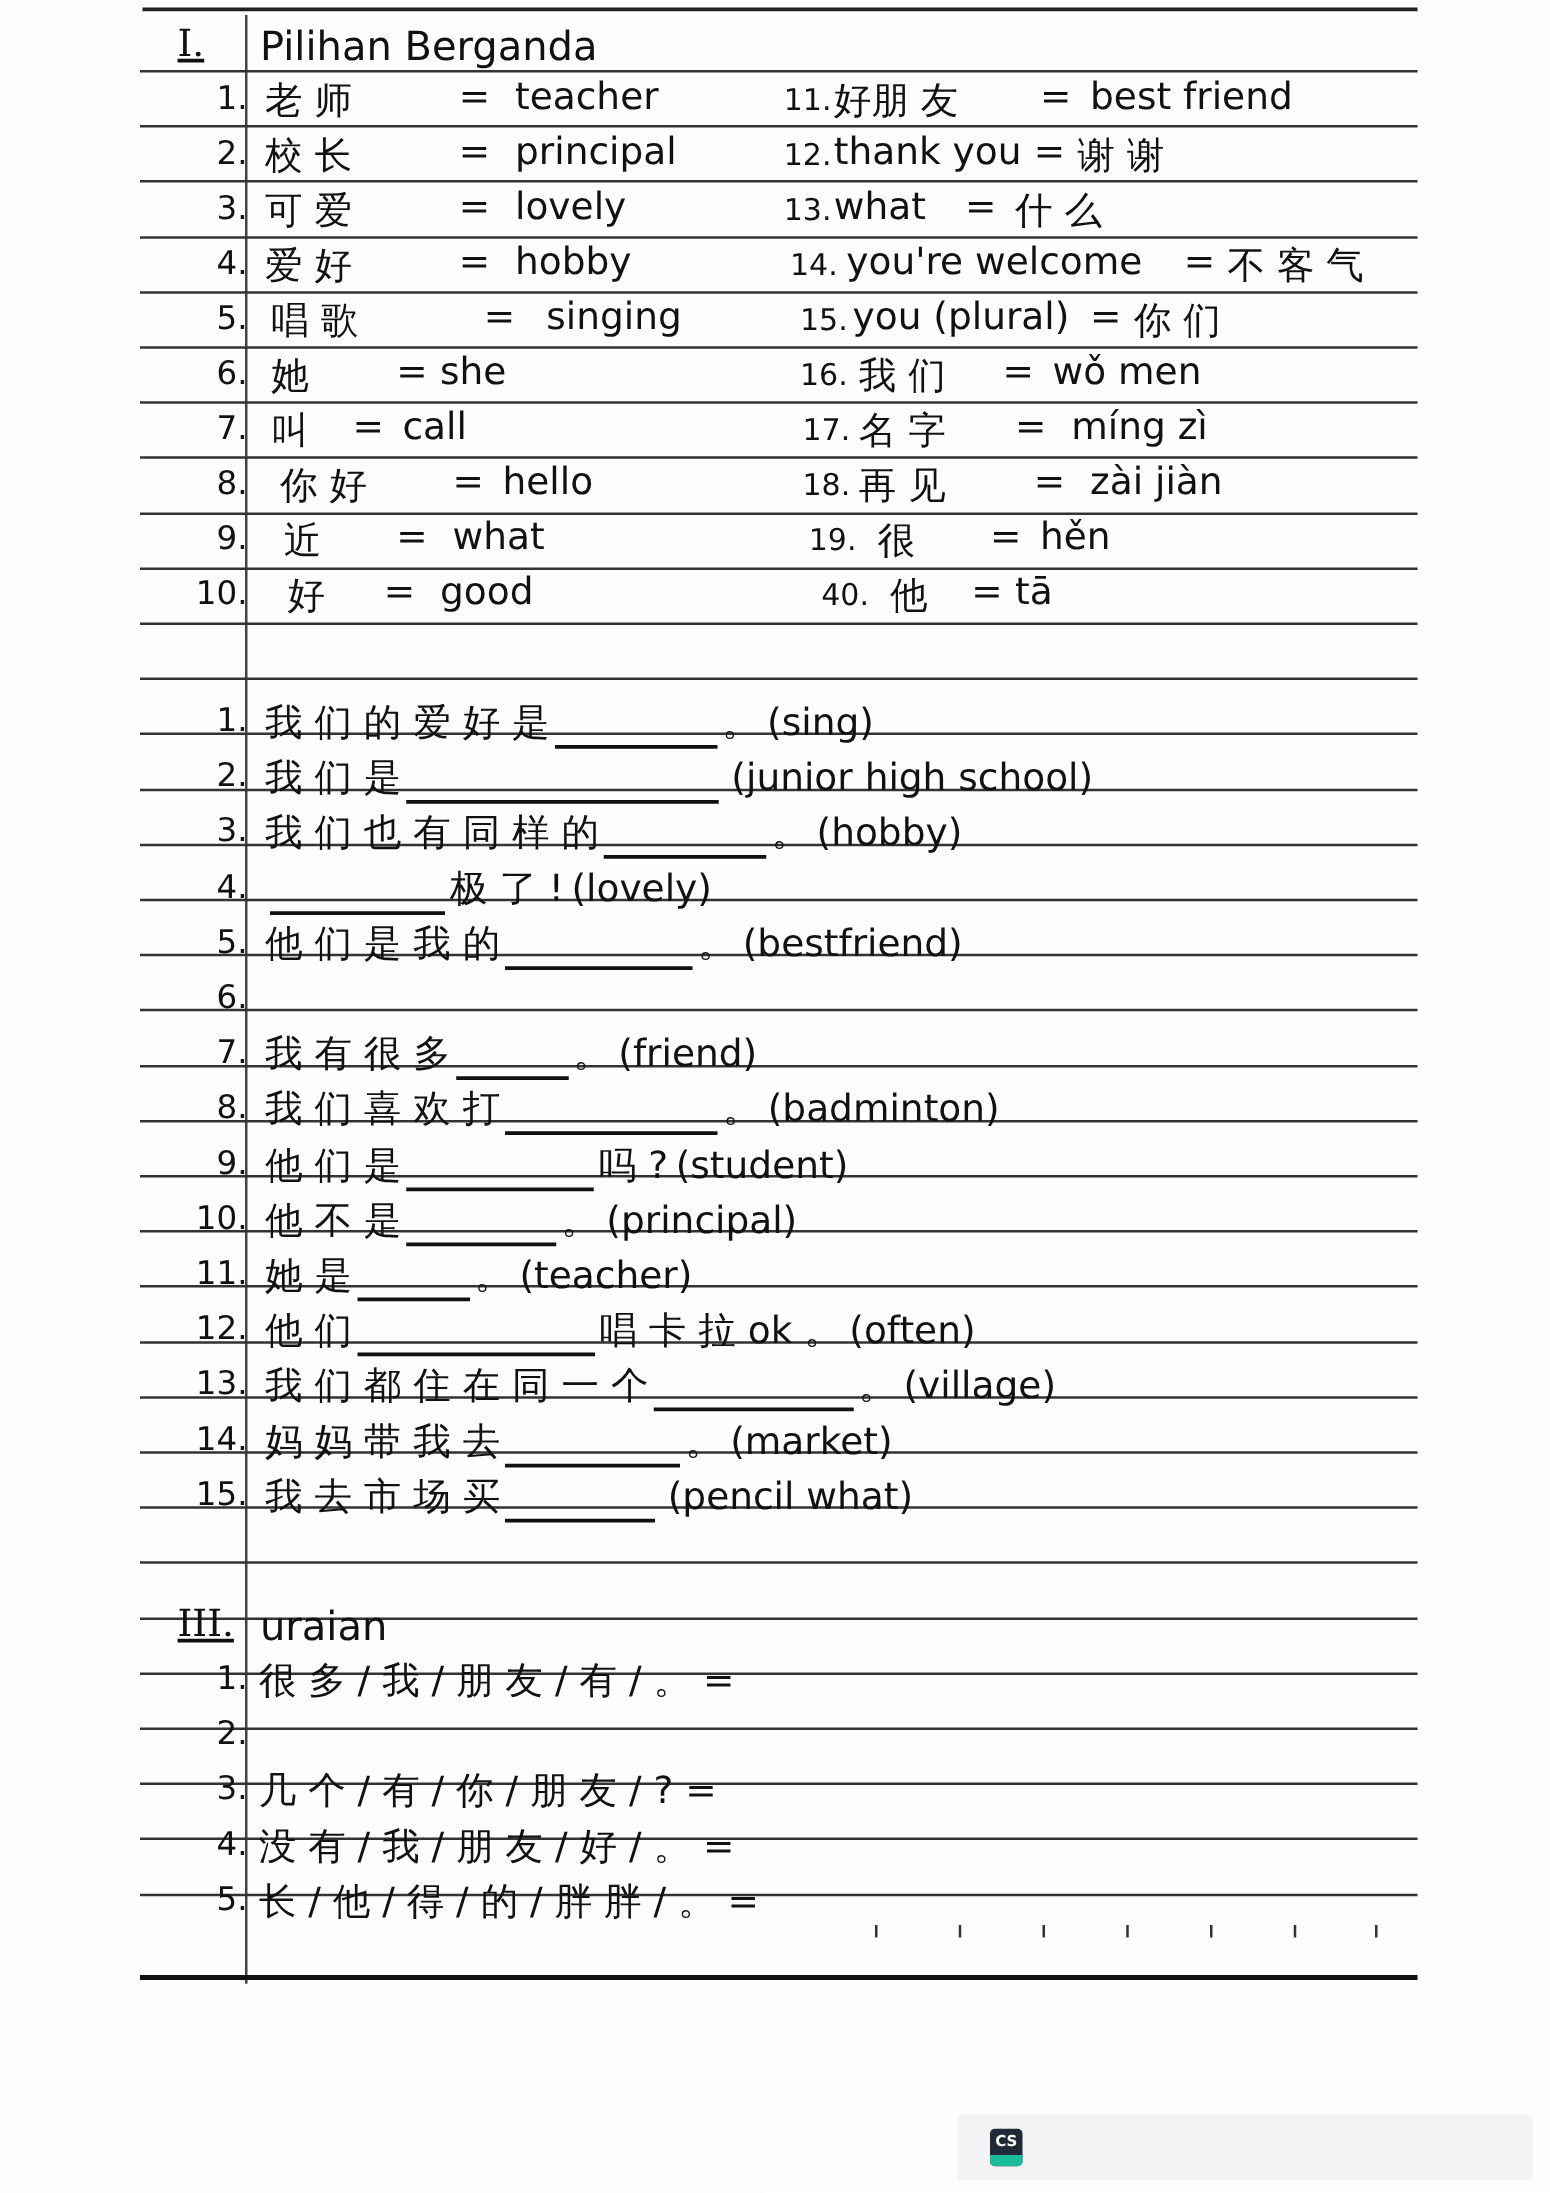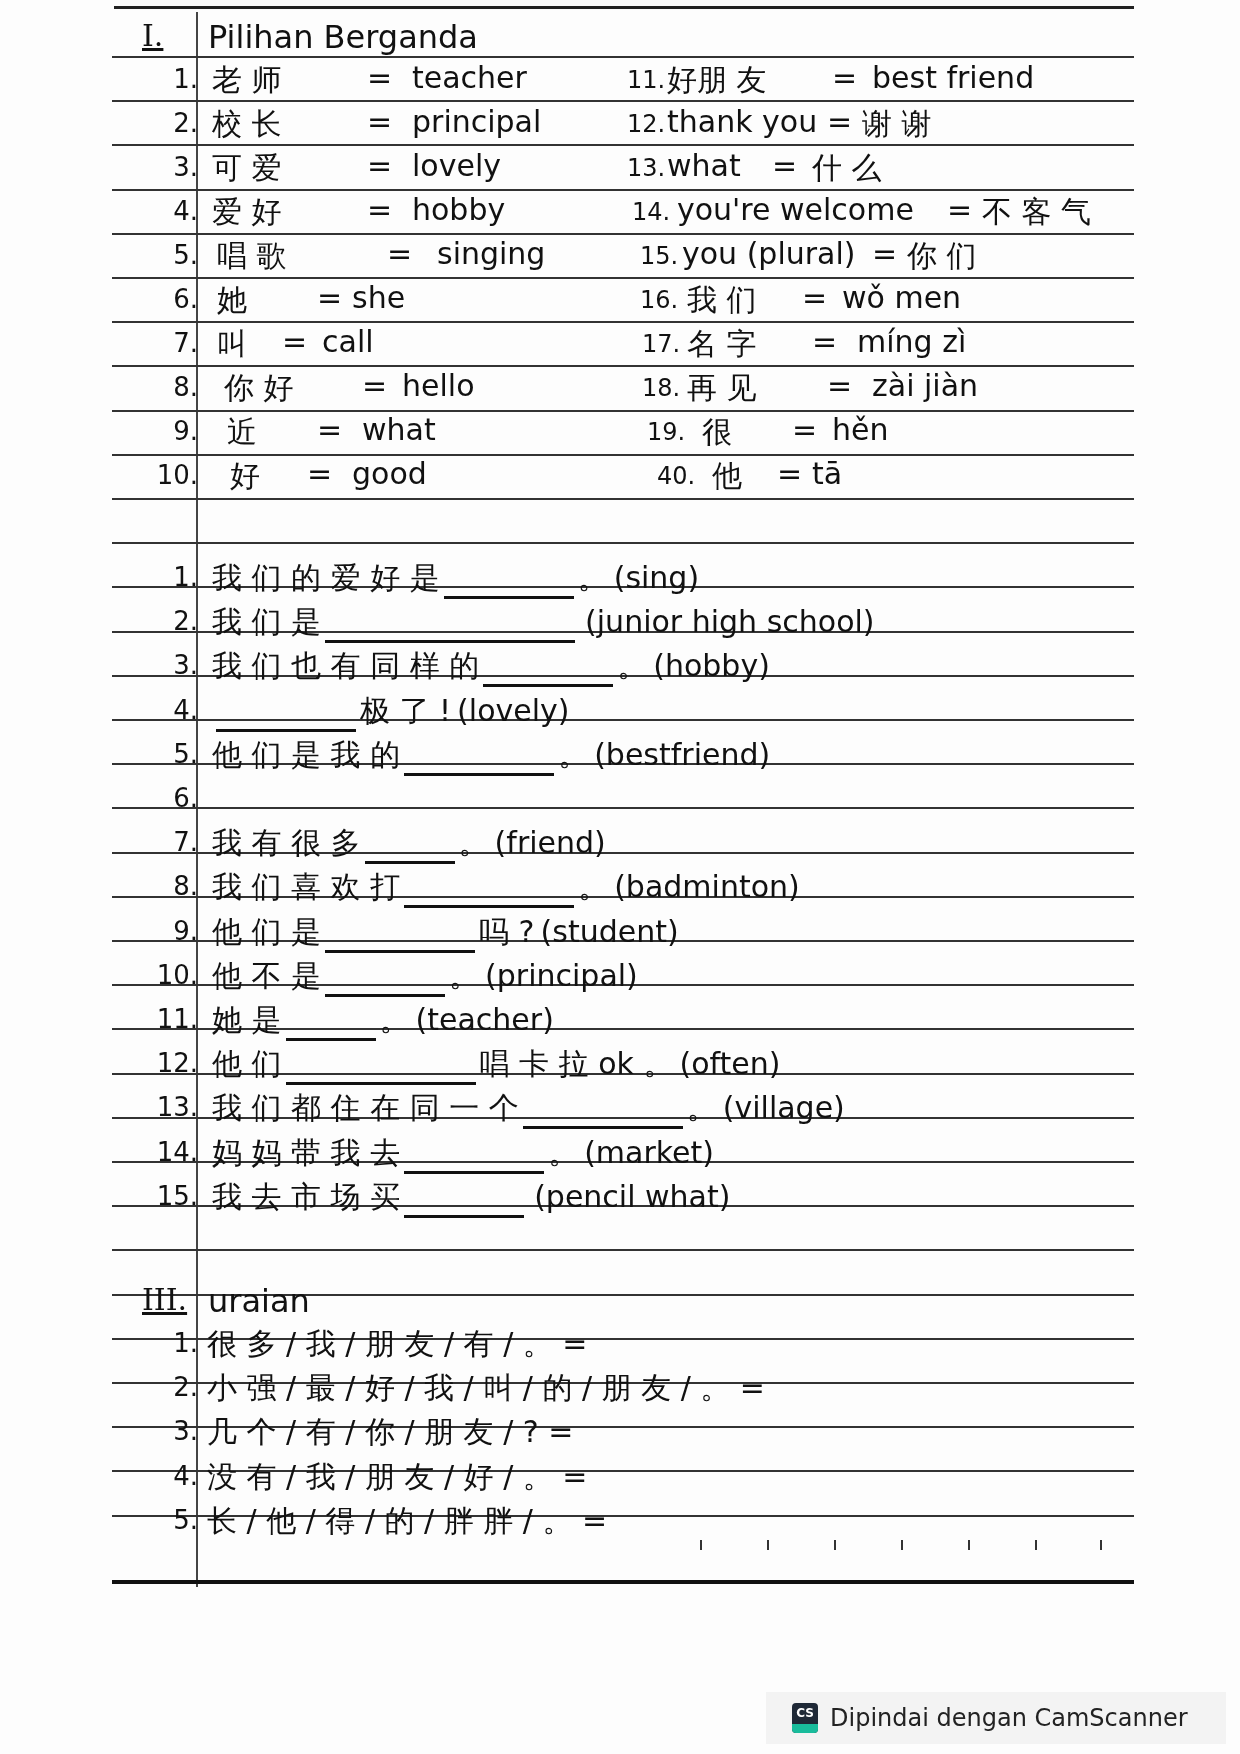--- a/index.html
+++ b/index.html
@@ -250,21 +250,20 @@
     <span class="sec-title hand">uraian</span>
   </div>
 
   <div id="s3rows">
       <div class="row" style="top: 1322px;">
         <span class="num">1.</span>
         <span class="cell hand" style="left:95px">很 多 / 我 / 朋 友 / 有 / 。 =</span>
       </div>
       <div class="row" style="top: 1366px;">
         <span class="num">2.</span>
-        <span class="cell hand" style="left:95px">小 强 / 最 / 好 / 我 / 叫 / 的 / 朋 友 / 。 =</span>
       </div>
       <div class="row" style="top: 1410px;">
         <span class="num">3.</span>
         <span class="cell hand" style="left:95px">几 个 / 有 / 你 / 朋 友 / ? =</span>
       </div>
       <div class="row" style="top: 1455px;">
         <span class="num">4.</span>
         <span class="cell hand" style="left:95px">没 有 / 我 / 朋 友 / 好 / 。 =</span>
       </div>
       <div class="row" style="top: 1499px;">
@@ -280,15 +279,14 @@
       <div class="tick" style="left:201px"></div>
     <div class="tick" style="left:268px"></div>
       <div class="tick" style="left:335px"></div>
     <div class="tick" style="left:400px"></div>
   </div>
 
   <div class="footer">
     <div class="cs-logo">
       <span>CS</span>
     </div>
-    <span class="footer-text">Dipindai dengan CamScanner</span>
   </div>
 </div>
 
 </body></html>

